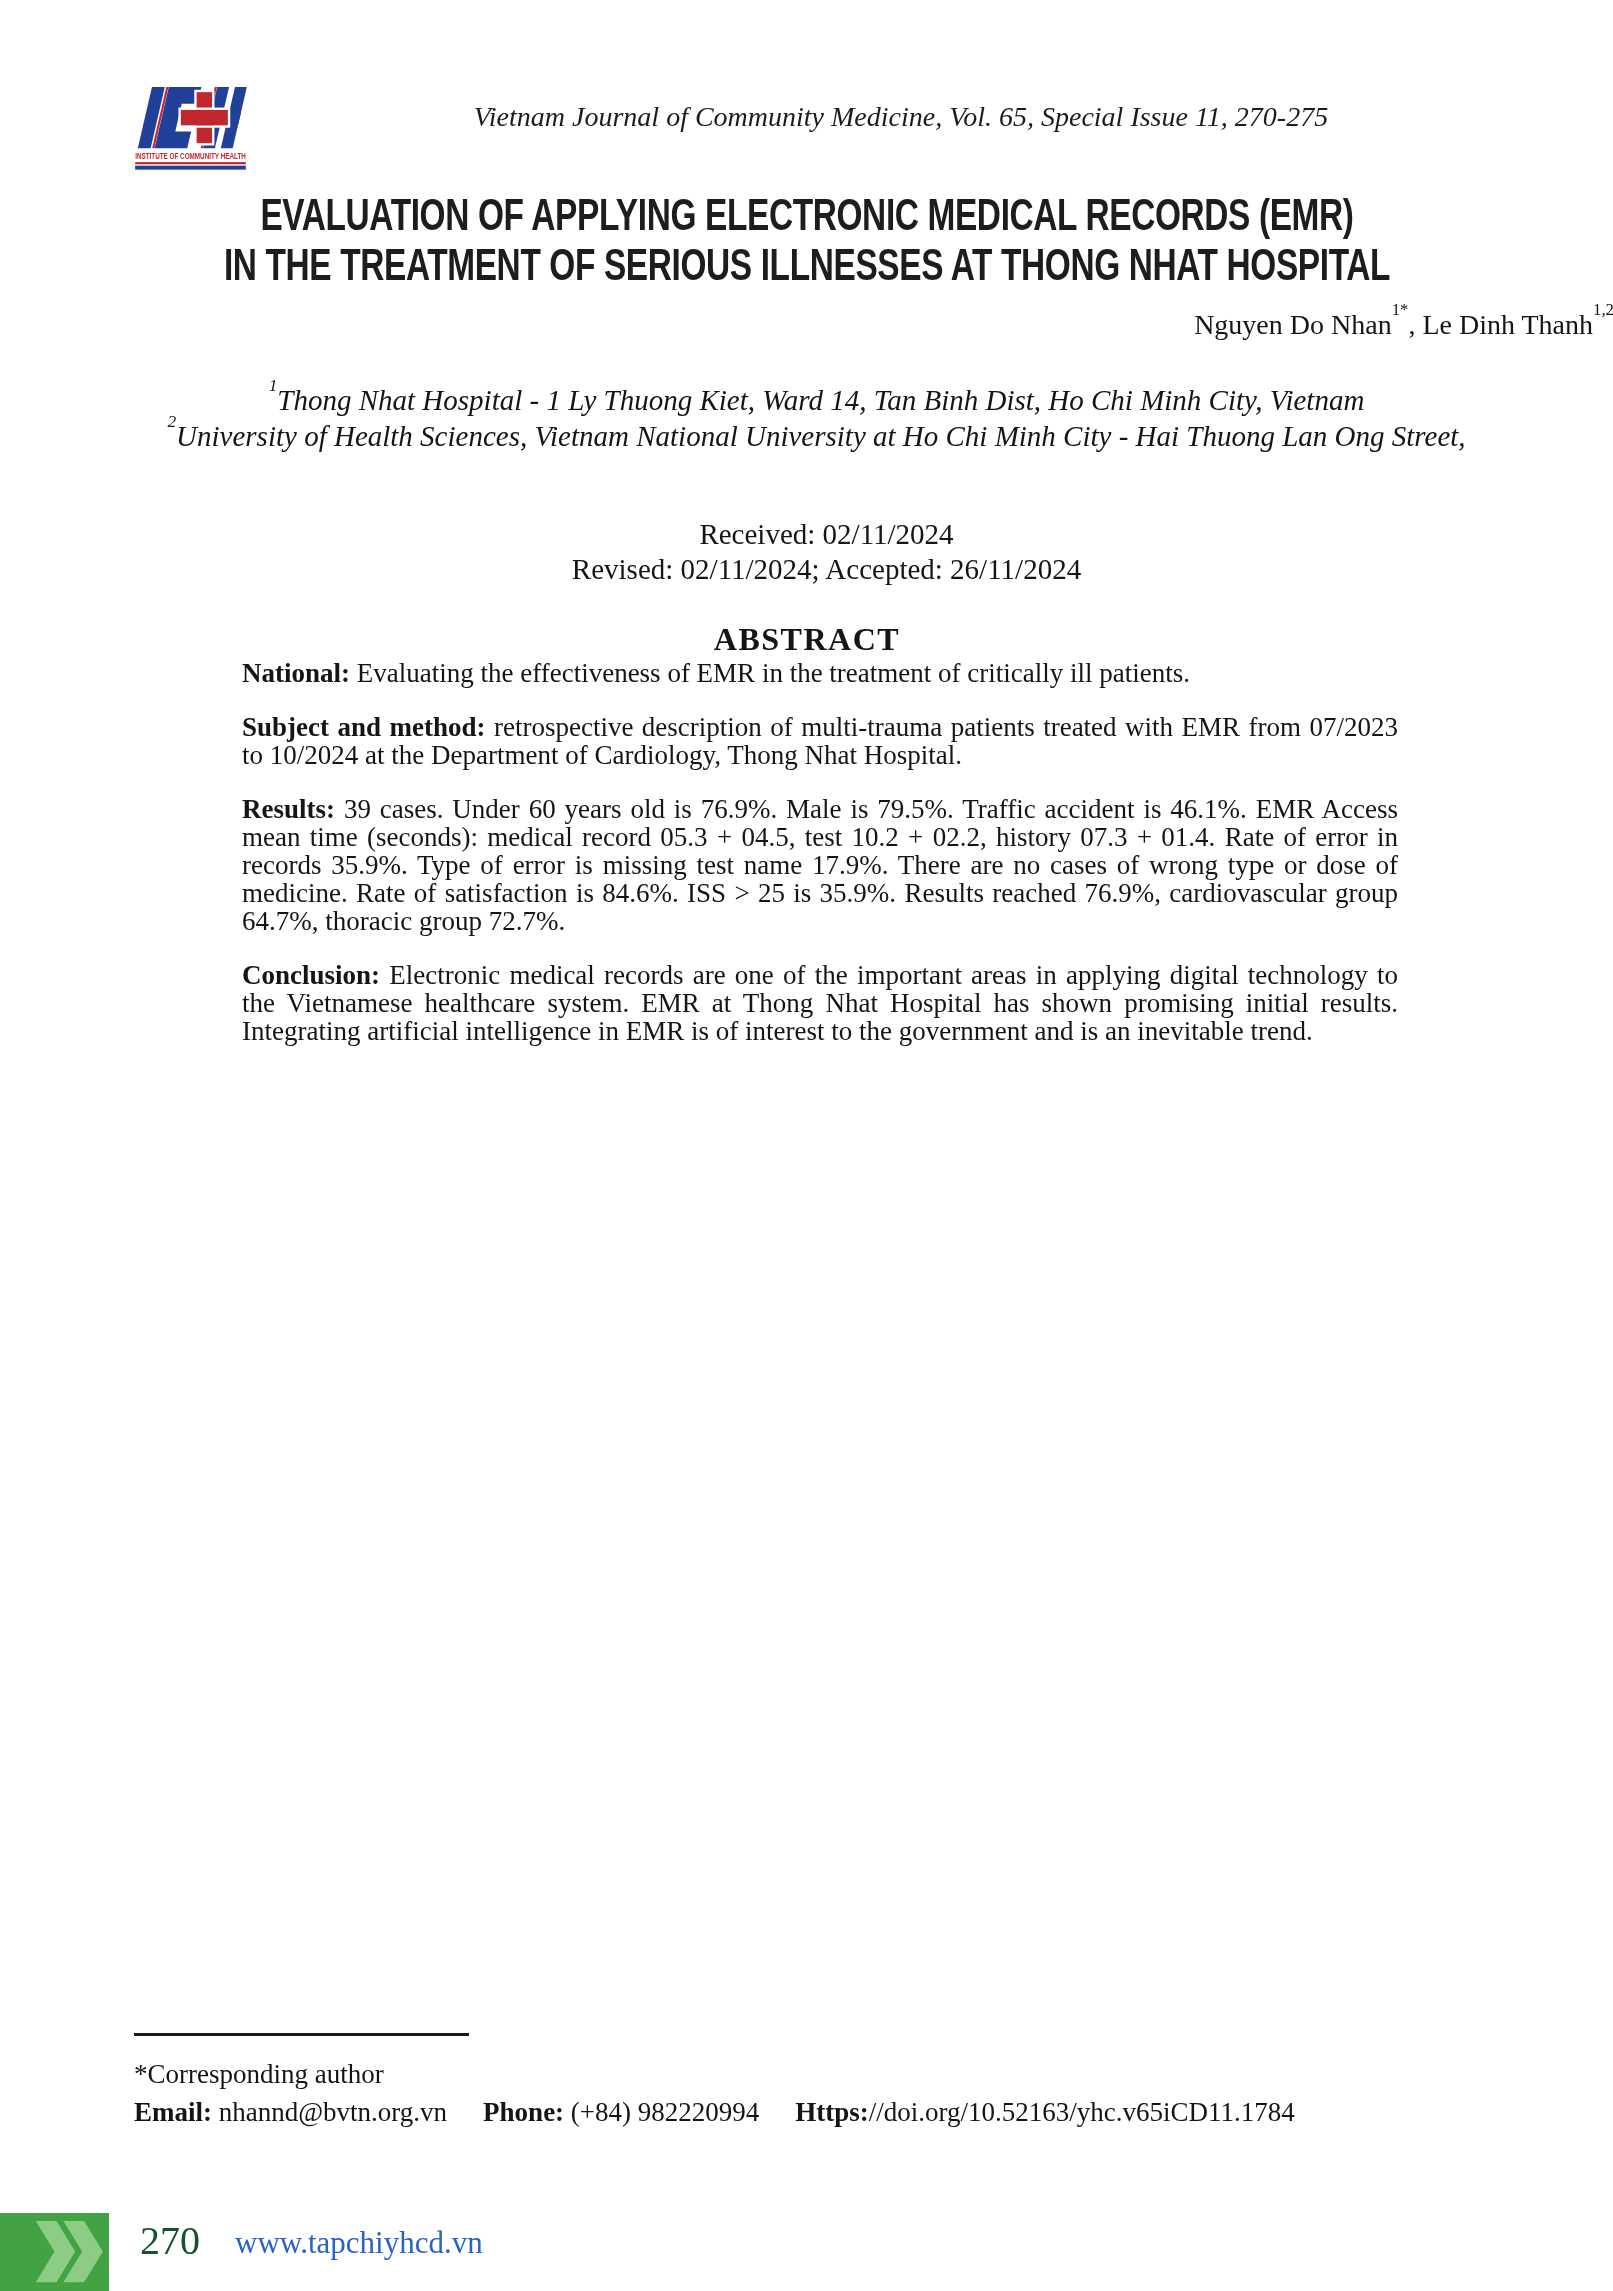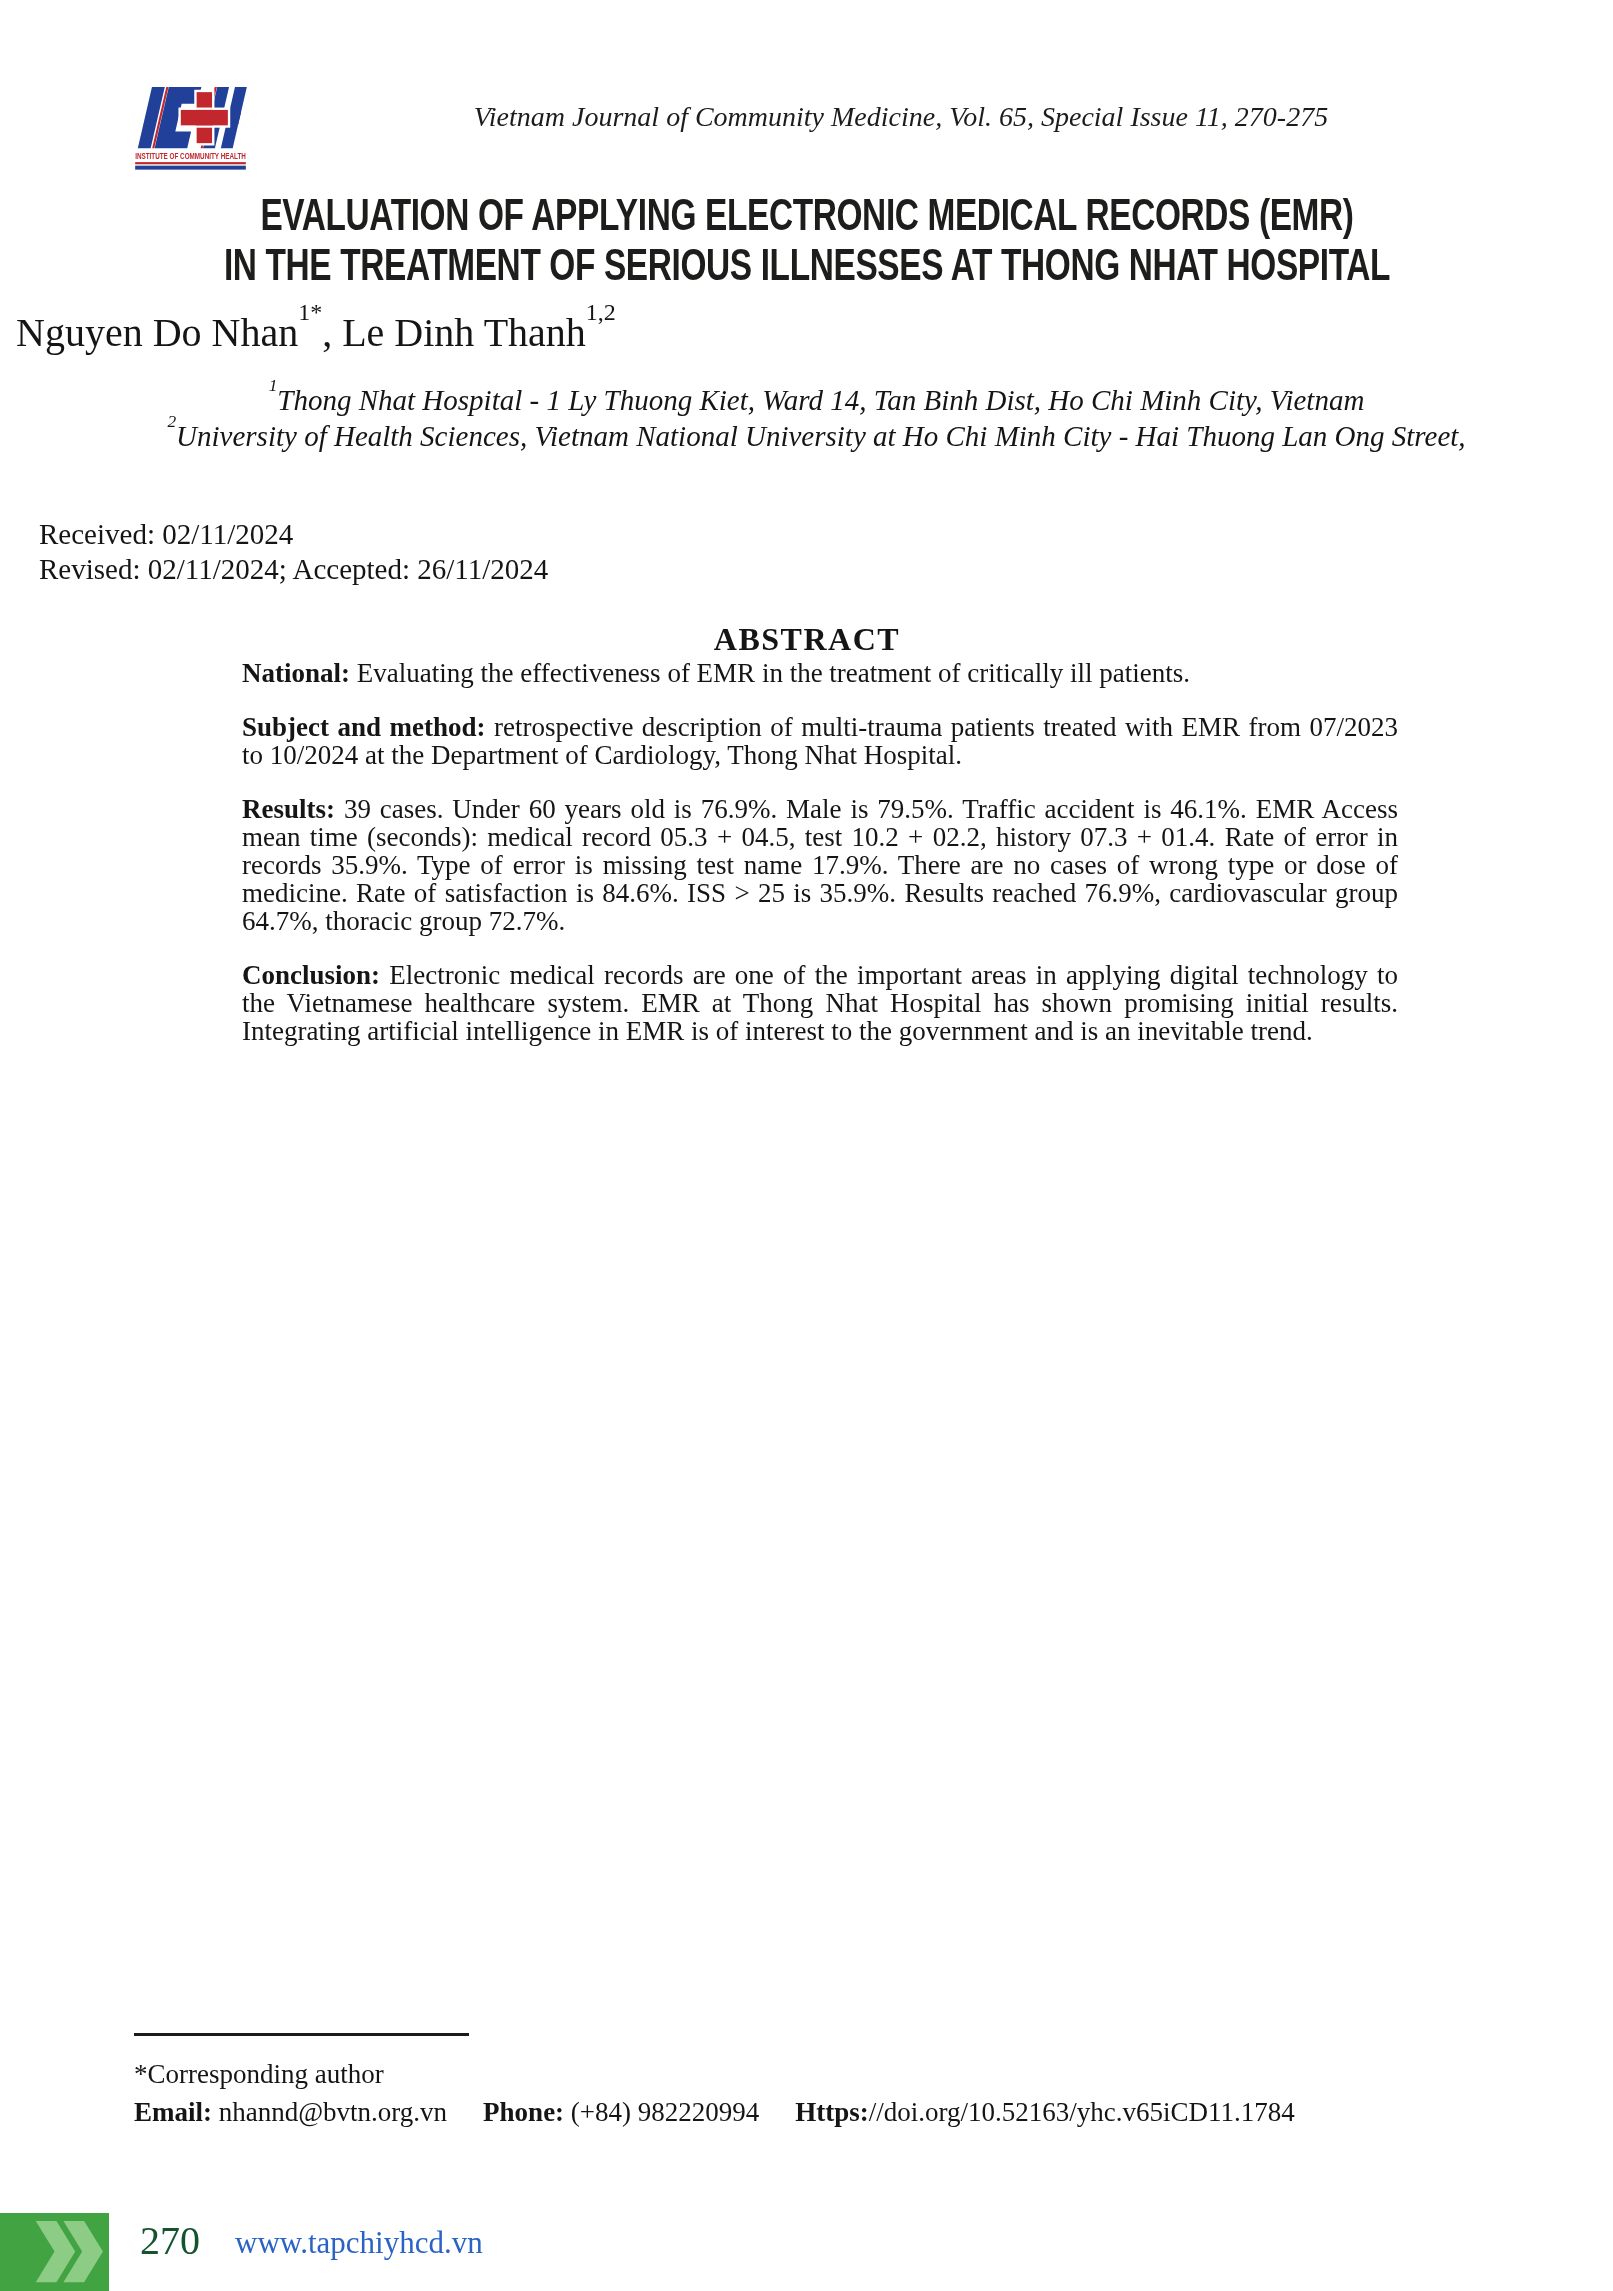--- a/index.html
+++ b/index.html
@@ -20,25 +20,25 @@
   
   .title{
     left:0;right:0;top:190px;margin:0;text-align:center;font-weight:bold;
     font-family:"Liberation Sans",sans-serif;font-size:44px;line-height:50px;
     color:#1d1d1b;letter-spacing:-0.5px;
     transform:scaleX(0.76);transform-origin:center top;
   }
   .title-line{white-space:nowrap;}
 
   
-  .authors{left:0;right:0;top:309px;text-align:left;font-size:40px;color:#151515;padding-left:16px;}
+  .authors{left:0;right:0;top:309px;text-align:right;font-size:28px;color:#151515;padding-left:16px;}
   sup.s{font-size:60%;line-height:0;position:relative;top:-0.5em;}
   .affiliations{left:0;right:0;top:382px;text-align:center;font-style:italic;
     font-size:29px;line-height:36px;color:#151515;padding-left:19px;}
-  .dates{left:0;right:0;top:517px;text-align:left;font-size:29px;line-height:35px;color:#151515;padding-left:39px;}
+  .dates{left:0;right:0;top:517px;text-align:center;font-size:29px;line-height:35px;color:#151515;padding-left:39px;}
 
   .abstract-heading{
     left:0;right:0;top:621px;text-align:center;font-weight:bold;
     font-size:32px;letter-spacing:1.5px;color:#151515;
   }
 
   
   .abstract{left:242px;top:659px;width:1156px;font-size:27px;line-height:28px;text-align:justify;color:#151515;}
   .abstract p{margin:0 0 26px 0;}
   .abstract strong{font-weight:bold;}

